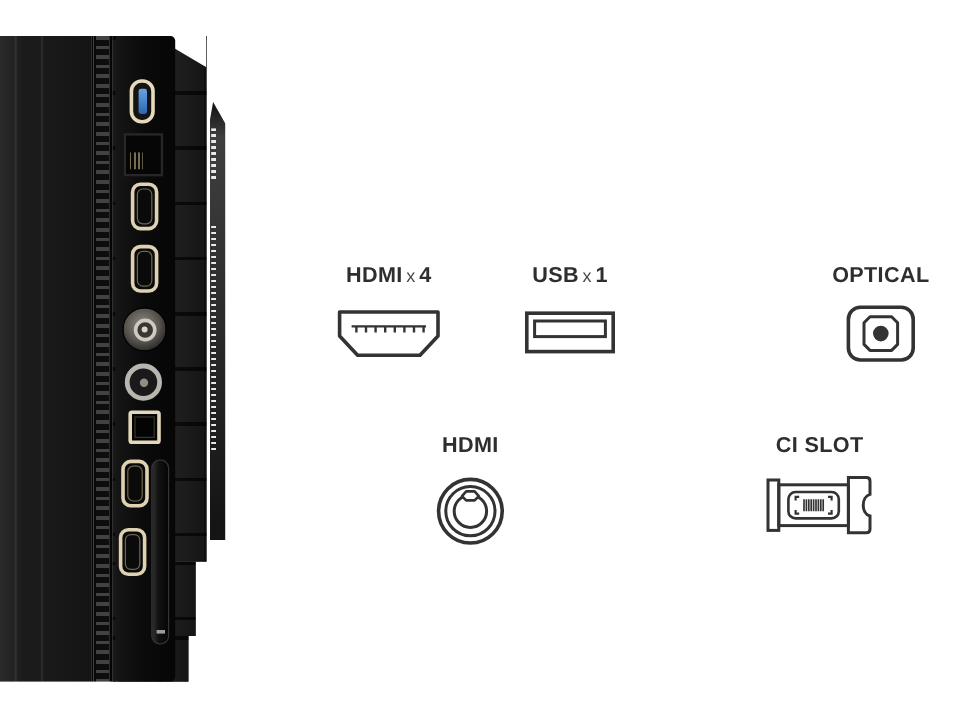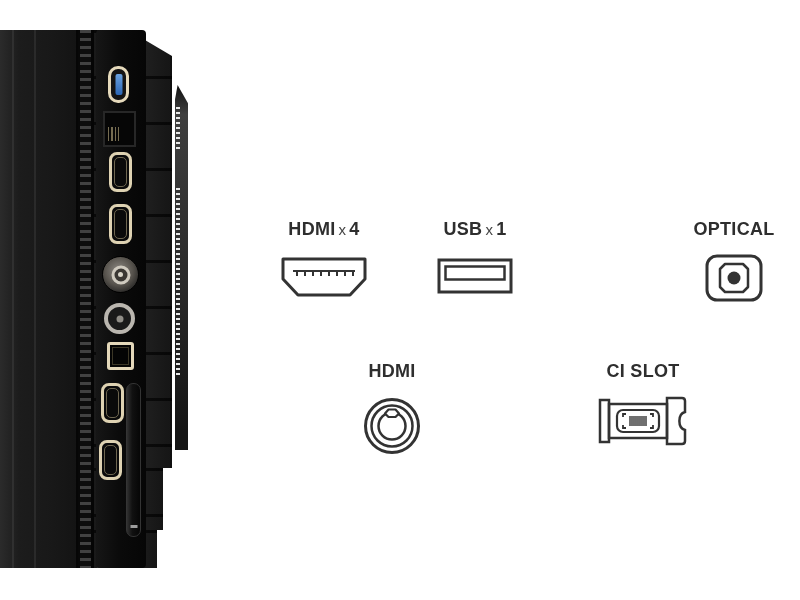--- a/index.html
+++ b/index.html
@@ -177,21 +177,21 @@
     </div>
     <svg width="60" height="60" viewBox="0 0 60 60" style="margin-top:14px">
       <circle class="s" stroke-width="3" cx="30" cy="30" r="26.5"></circle>
       <circle class="s" stroke-width="2.5" cx="30" cy="30" r="20.5"></circle>
       <circle class="s" stroke-width="2.5" cx="30" cy="30" r="13.5"></circle>
       <path d="M23 17.5 L26.5 13.5 H33.5 L37 17.5 L33.5 21 H26.5 Z" fill="#ffffff" stroke="#333333" stroke-width="2.2" stroke-linejoin="round"></path>
     </svg>
   </div>
 
 
-  <div class="legend-item" style="left:568px; top:360px">
+  <div class="legend-item" style="left:608px; top:360px">
     <div class="legend-label">
       <span>CI SLOT</span>
     </div>
     <svg width="92" height="56" viewBox="0 0 92 56" style="margin-top:11px">
       <rect class="s" stroke-width="2.5" x="3" y="7" width="9" height="42"></rect>
       <rect class="s" stroke-width="2.5" x="12" y="11" width="58" height="34"></rect>
       <path class="s" stroke-width="2.5" d="M70 5 H85 Q88 5 88 8 V19 C80.5 21 80.5 35 88 37 V48 Q88 51 85 51 H70 Z"></path>
       <rect class="s" stroke-width="2.2" x="20" y="17" width="42" height="22" rx="6"></rect>
       <path class="s" stroke-width="1.8" d="M29 21 H26 V24 M53 21 H56 V24 M26 32 V35 H29 M56 32 V35 H53"></path>
       <path class="s" stroke-width="1.4" d="M33 23 V33 M35 23 V33 M37 23 V33 M39 23 V33 M41 23 V33 M43 23 V33 M45 23 V33 M47 23 V33 M49 23 V33"></path>

